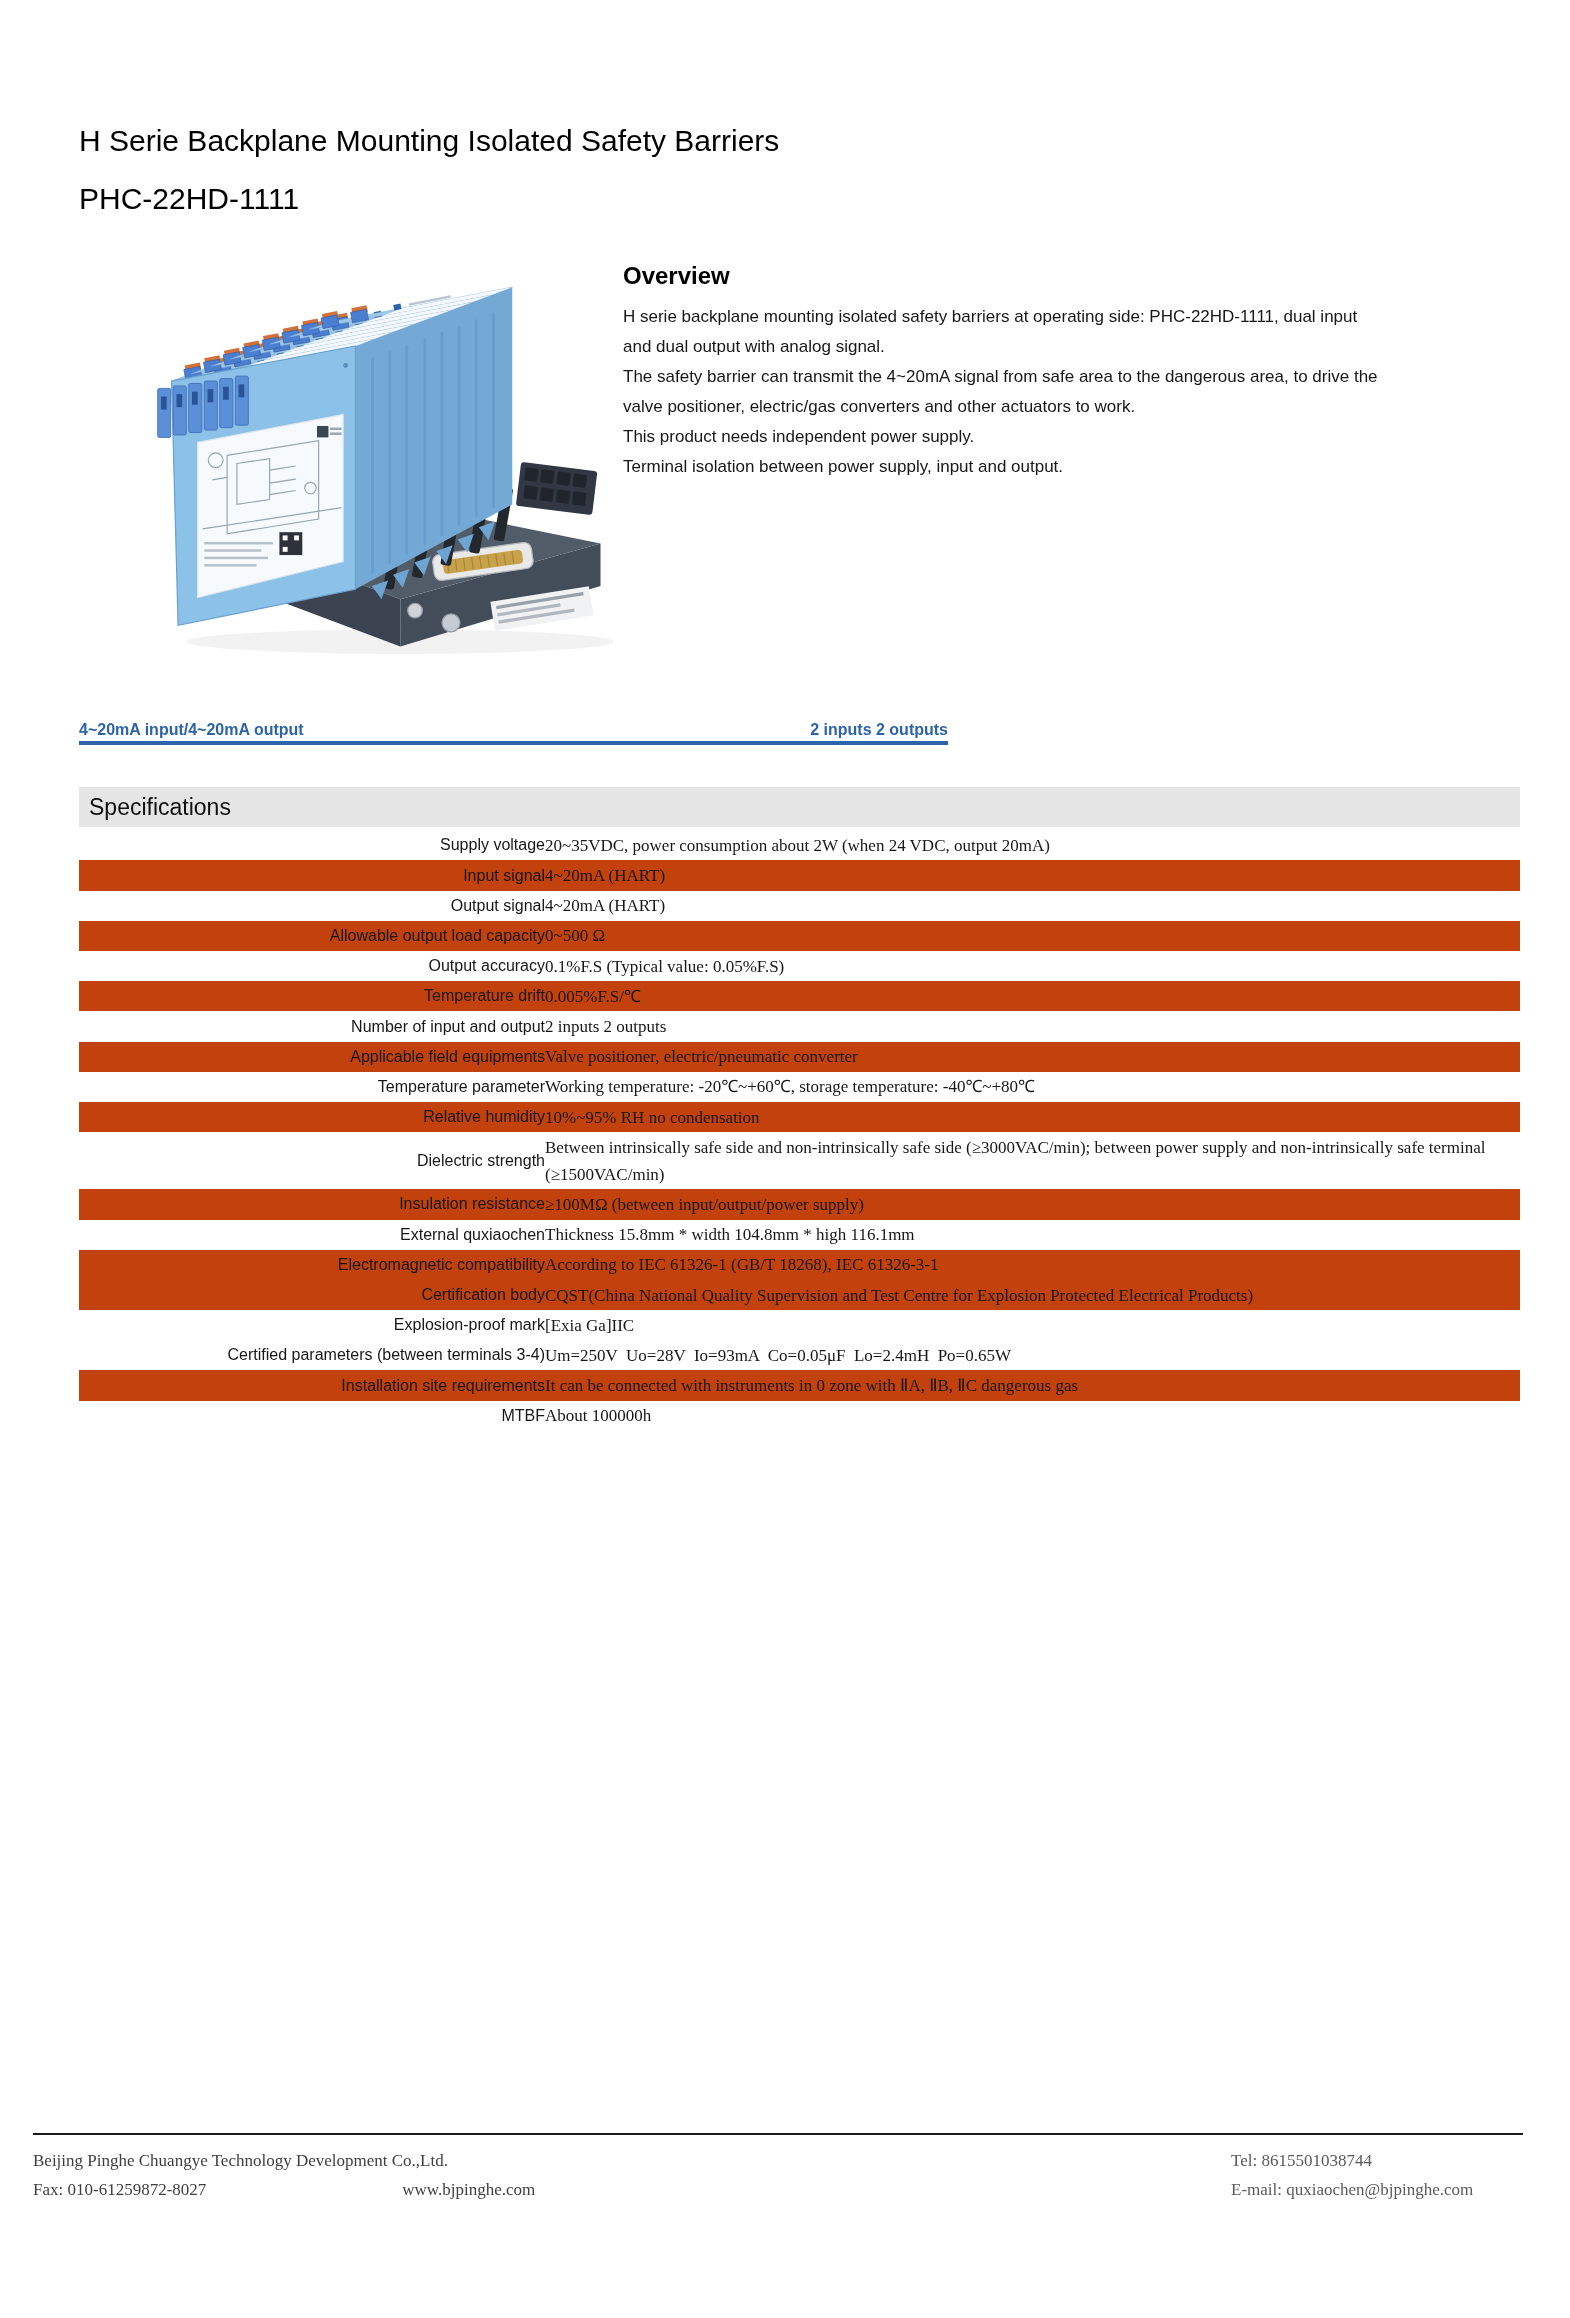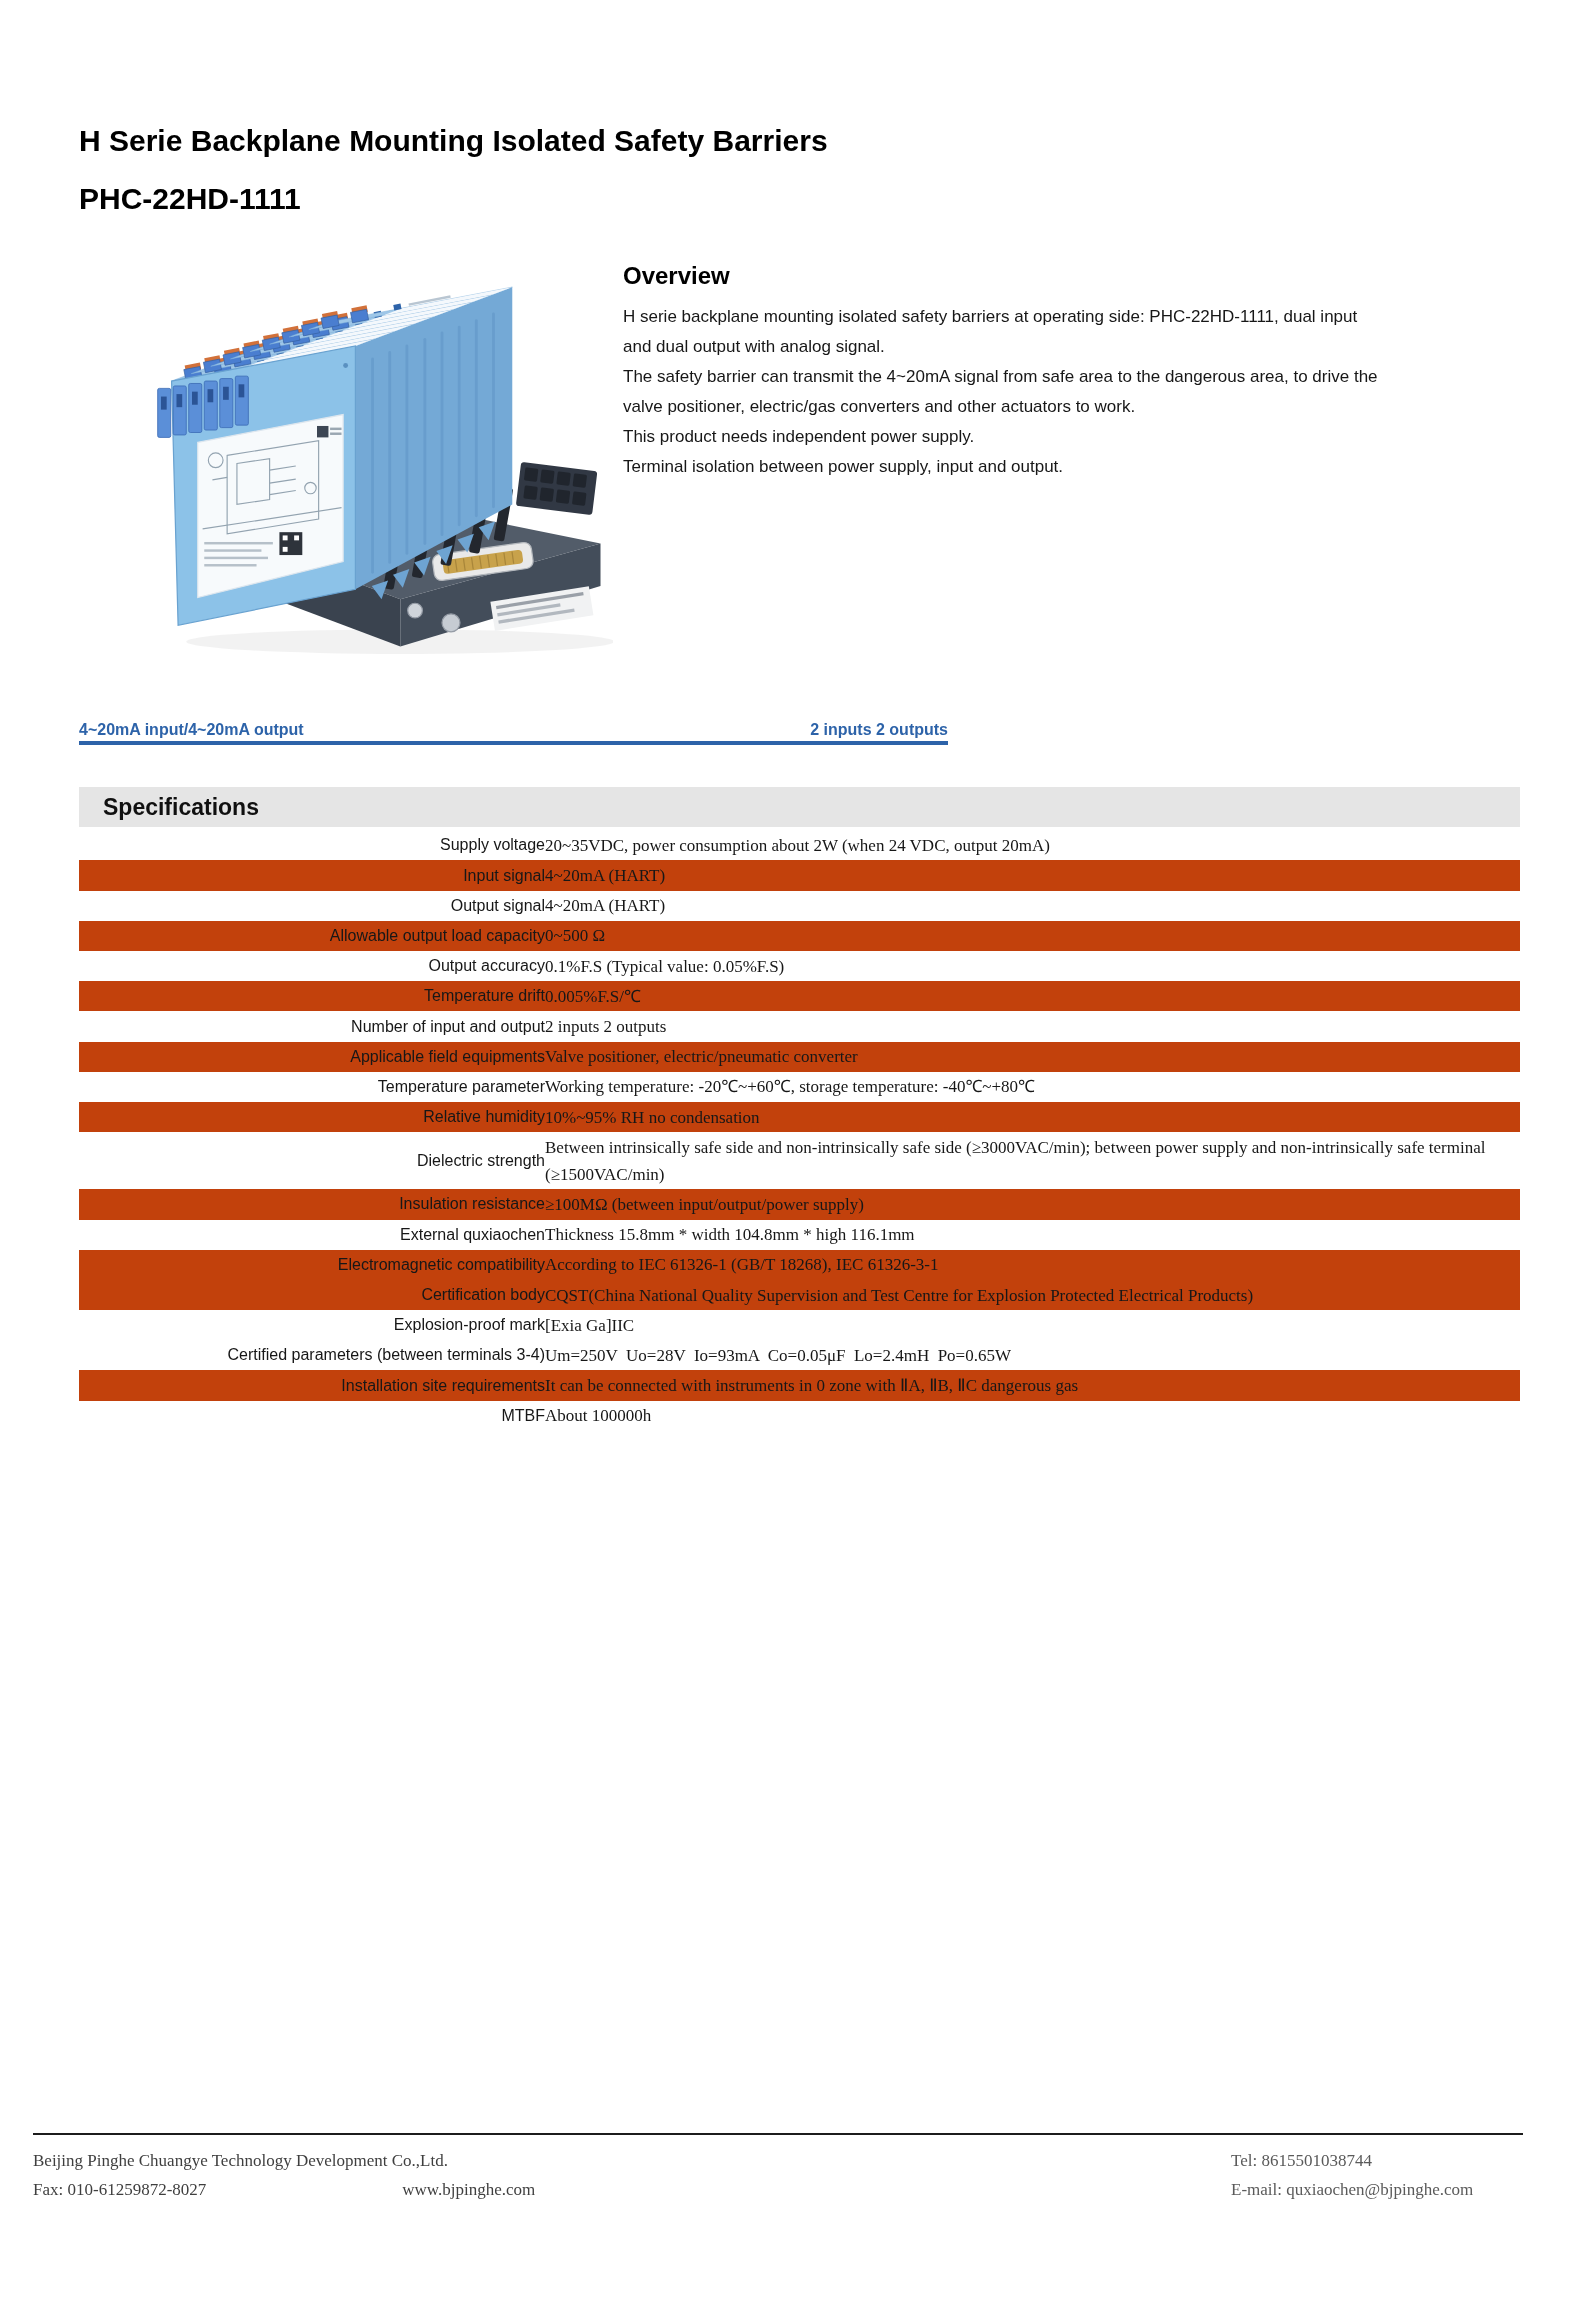--- a/index.html
+++ b/index.html
@@ -2,40 +2,40 @@
 <html style="font-size:13px"><head>
 <meta charset="utf-8">
 <style>
   html,body{margin:0;padding:0;background:#fff;}
   .page{
     position:relative;width:1570px;height:2319px;background:#ffffff;
     font-family:"Liberation Sans","DejaVu Sans",sans-serif;color:#111;overflow:hidden;
   }
   
   .title-block{position:absolute;left:79px;top:124px;}
-  .title-line{font-size:30px;font-weight:bold;color:#000;line-height:1.15;}
+  .title-line{font-size:30px;font-weight:normal;color:#000;line-height:1.15;}
   .title-line.model{margin-top:23px;}
   
   .product-photo{position:absolute;left:155px;top:274px;width:458px;height:384px;}
   
   .overview{position:absolute;left:623px;top:262px;width:957px;}
   .overview h2{margin:0 0 12.3px 0;font-size:24px;font-weight:bold;color:#000;}
   .overview-line{font-size:17px;line-height:30px;color:#171717;}
   
   .signal-header{
     position:absolute;left:79px;top:721px;width:869px;
     display:flex;justify-content:space-between;align-items:flex-end;
     padding-bottom:2px;border-bottom:4.9px solid #2d63a9;
     color:#2d63a9;font-size:16px;font-weight:bold;
   }
   
   .specs{position:absolute;left:79px;top:787px;width:1441px;}
   .specs-heading{
     height:40px;line-height:40px;background:#e5e5e5;
-    font-size:23px;font-weight:bold;color:#101010;padding-left:24px;
+    font-size:23px;font-weight:normal;color:#101010;padding-left:10px;
   }
   .spec-table{margin-top:3.3px;}
   .spec-row{display:flex;align-items:center;min-height:30px;}
   .spec-row.alt{background:#c2410c;}
   .spec-label{flex:0 0 466px;box-sizing:border-box;padding-left:13px;font-size:16px;color:#171717;text-align:right;}
   .spec-value{flex:1;padding:1.6px 19.6px 1.6px 0;font-size:17px;line-height:27px;color:#171717;white-space:pre-wrap;font-family:Liberation Serif, serif;}
   
   .page-footer{position:absolute;left:33px;top:2133px;width:1490px;font-size:17px;font-family:Liberation Serif, serif;}
   .footer-rule{border-top:2.5px solid #1c1c1c;margin-bottom:10.6px;}
   .footer-cols{display:flex;justify-content:space-between;}

